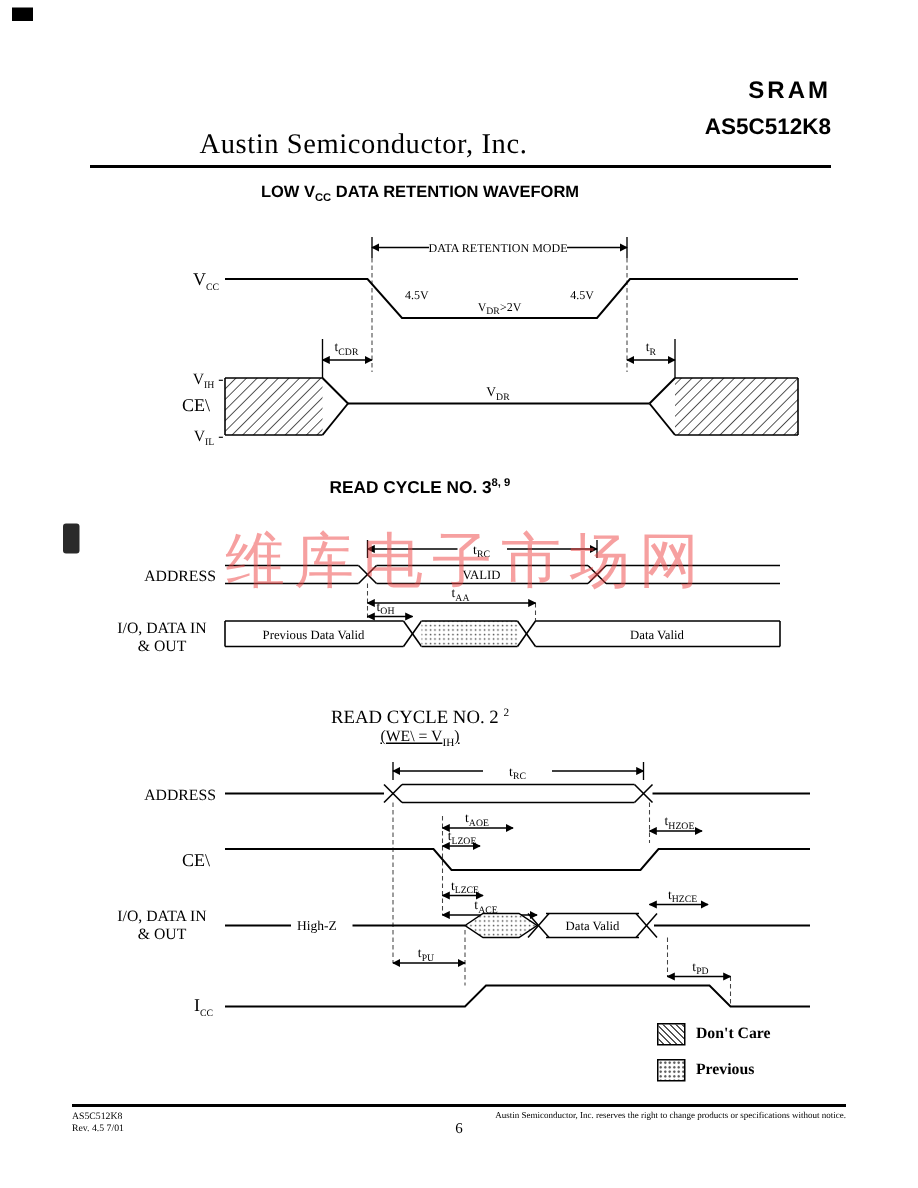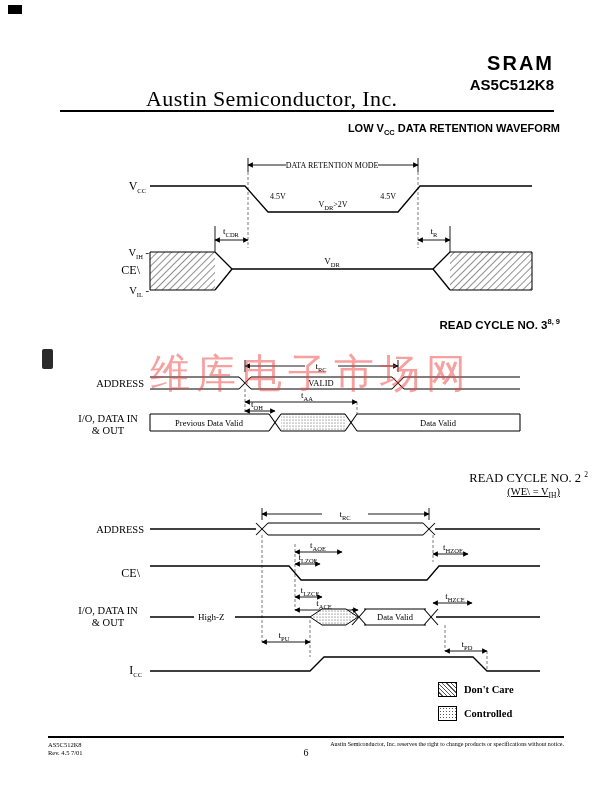--- a/index.html
+++ b/index.html
@@ -3,33 +3,33 @@
 <meta charset="utf-8">
 <style>
   html,body { margin:0; padding:0; background:#e8e8e8; }
   .page { position:relative; width:612px; height:792px; background:#ffffff; margin:0 auto;
           font-family:"Liberation Serif", serif; color:#000; overflow:hidden; }
 
   .abs { position:absolute; }
 
   
   .logo { left:58px; top:50px; width:100px; height:58px; }
-  .company { left:146px; top:86px; font-size:22px; letter-spacing:0.4px; }
+  .company { left:133px; top:86px; font-size:19px; letter-spacing:0.4px; }
   .head-rule { left:60px; top:110px; width:494px; height:2px; background:#000; }
   .family { right:58px; top:52px; font-family:"Liberation Sans", sans-serif; font-weight:bold;
-            font-size:20px; letter-spacing:2px; }
+            font-size:16px; letter-spacing:2px; }
   .part   { right:58px; top:76px; font-family:"Liberation Sans", sans-serif; font-weight:bold;
             font-size:15px; }
 
   
-  .c-title { left:0; width:560px; text-align:right; }
+  .c-title { left:0; width:560px; text-align:center; }
   .s1-title { top:122px; font-family:"Liberation Sans", sans-serif; font-weight:bold; font-size:11px; }
   .r1-title { top:317px; font-family:"Liberation Sans", sans-serif; font-weight:bold; font-size:11.5px; }
   .r1-cond  { top:333px; font-size:11px; }
-  .r2-title { top:470px; font-size:12.5px;padding-left:28px; }
+  .r2-title { top:470px; font-size:12.5px; }
   .r2-cond  { top:486px; font-size:10.5px;text-decoration:underline; }
   sub.sm { font-size:7.5px; }
   sup.sm { font-size:7.5px; }
 
   
   svg.wave { position:absolute; overflow:visible; }
   svg text { fill:#000; }
   .sig  { font:12px "Liberation Serif", serif; }
   .sig8 { font:10.5px "Liberation Serif", serif; }
   .tl   { font:9px "Liberation Serif", serif; }
@@ -317,21 +317,21 @@
     <text class="sig" x="72" y="172" text-anchor="end"><tspan>I</tspan><tspan class="sub" dy="3">CC</tspan></text>
   </svg>
 
   <div class="abs legend">
     <div class="legend-row">
       <div class="swatch hatch"></div>
       <div class="legend-label">Don't Care</div>
     </div>
     <div class="legend-row">
       <div class="swatch dots"></div>
-      <div class="legend-label">Controlled</div>
+      <div class="legend-label">Previous</div>
     </div>
   </div>
 
   <div class="abs foot-rule"></div>
   <div class="abs foot-left">
     <div>AS5C512K8</div>
     <div>Rev. 4.5 7/01</div>
   </div>
   <div class="abs foot-right">Austin Semiconductor, Inc. reserves the right to change products or specifications without notice.</div>
   <div class="abs page-num">6</div>

